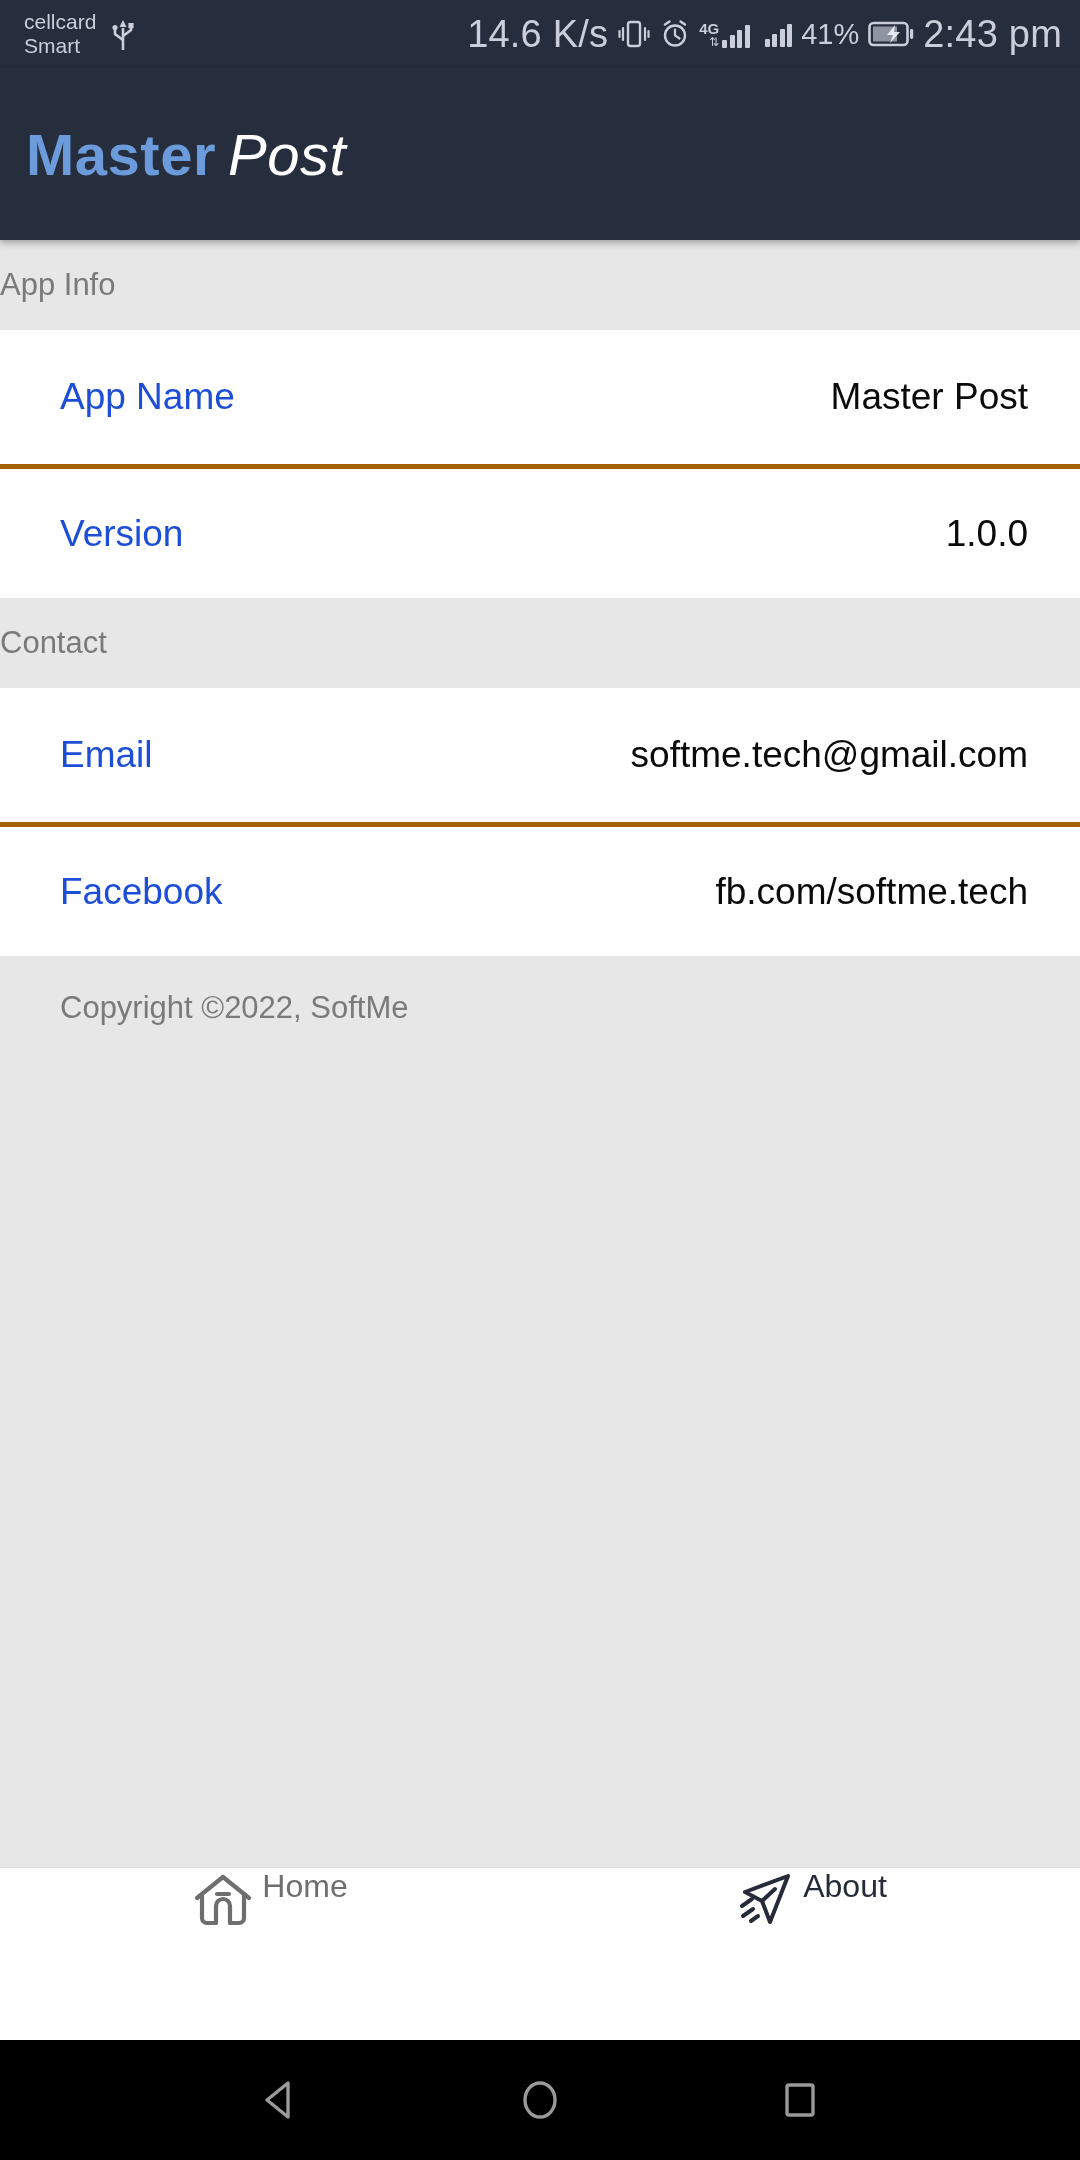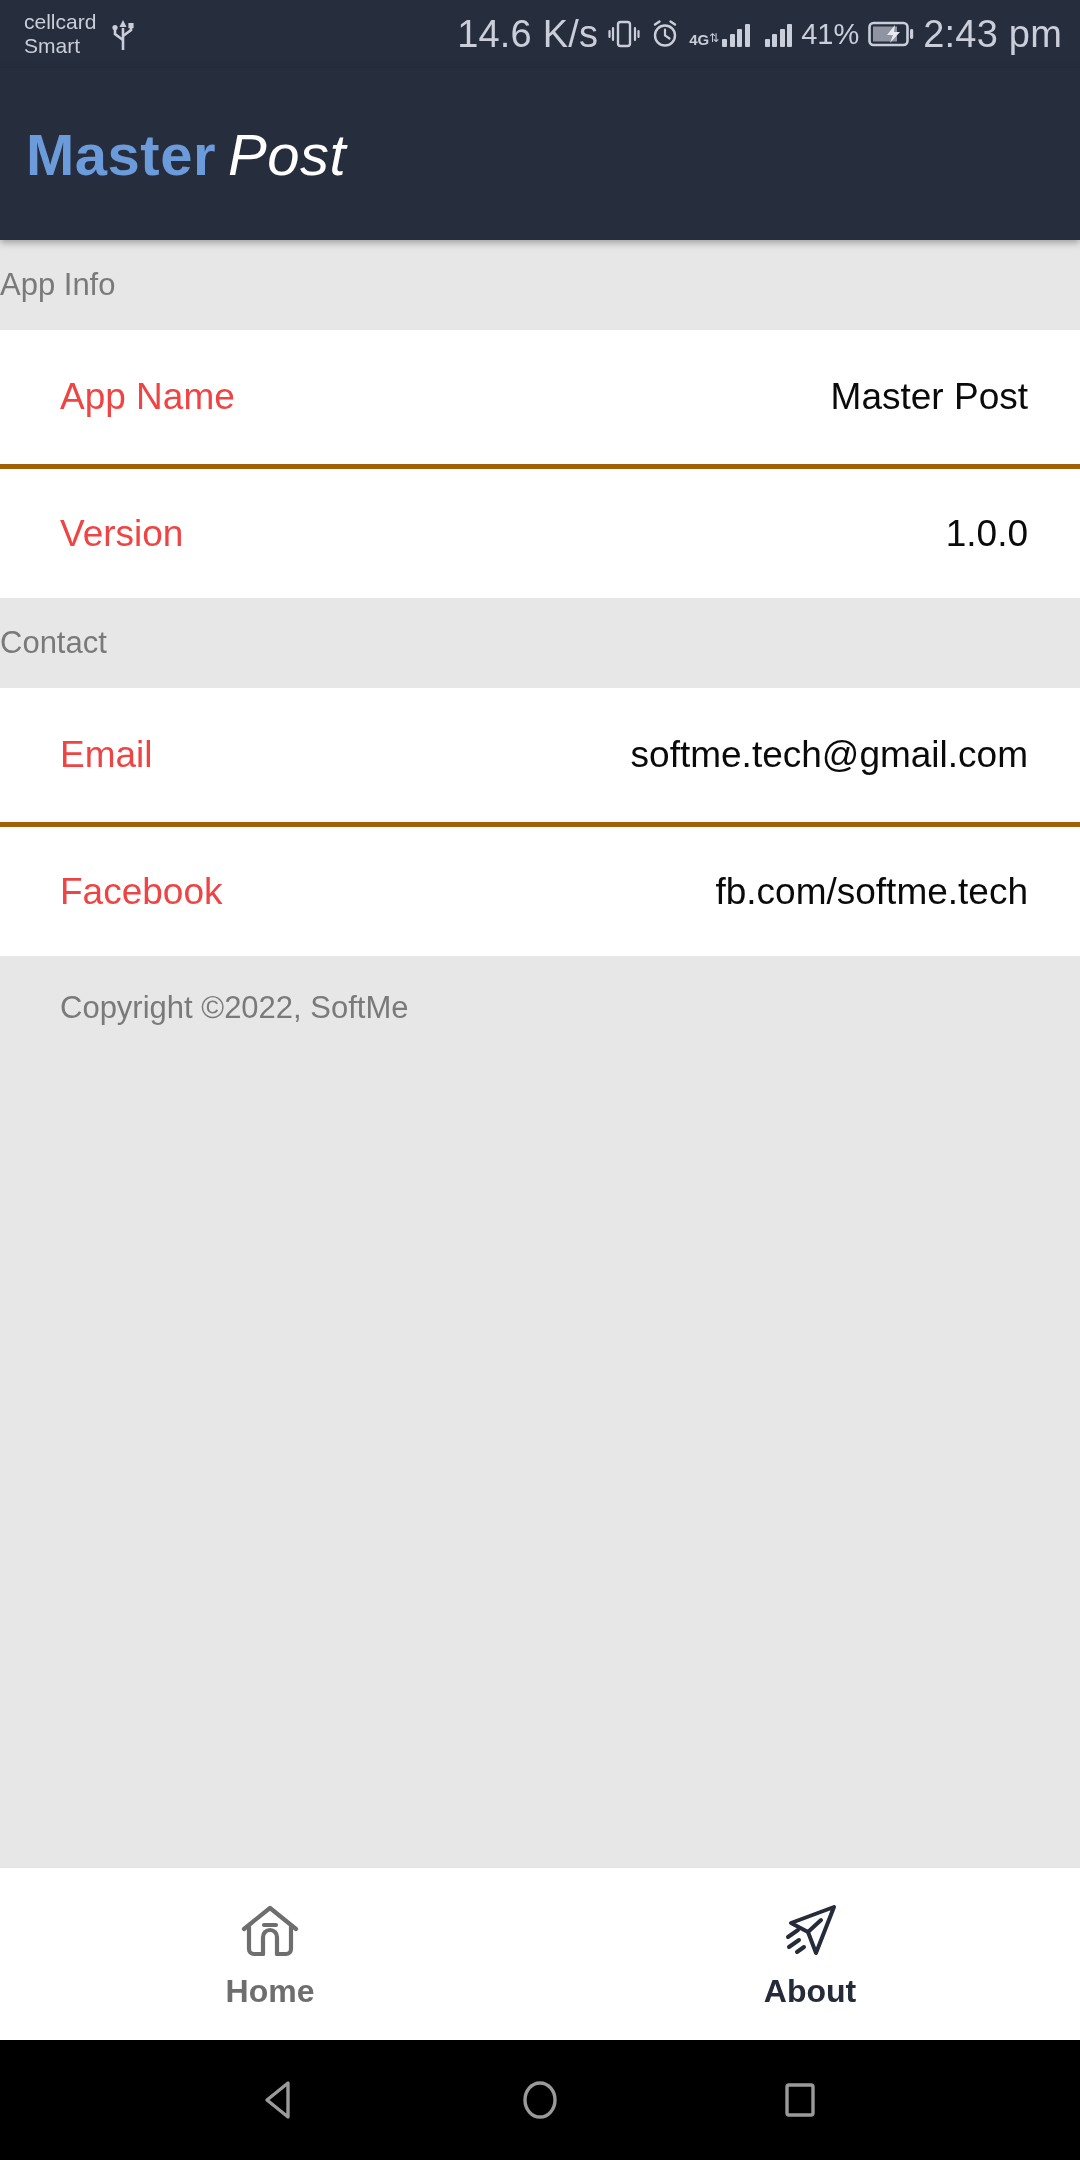--- a/index.html
+++ b/index.html
@@ -20,21 +20,21 @@
   .sb-carrier { display:flex; flex-direction:column; justify-content:center; line-height:1.12; font-size:21px; color:#C9CEDA; }
   .sb-usb { margin-left:14px; display:flex; align-items:center; }
   .sb-right { margin-left:auto; display:flex; align-items:center; gap:9px; }
   .sb-text { font-size:38px; color:#C9CEDA; letter-spacing:.2px; }
   .sb-icon { display:flex; align-items:flex-end; }
   .sb-pct { font-size:29px; color:#C9CEDA; }
   .bars { display:flex; align-items:flex-end; gap:2.5px; height:26px; }
   .bars i { width:5px; background:#C9CEDA; border-radius:1px; display:block; }
   .bars i:nth-child(1){height:8px;} .bars i:nth-child(2){height:13px;}
   .bars i:nth-child(3){height:18px;} .bars i:nth-child(4){height:23px;}
-  .net4g { display:flex; flex-direction:row; align-items:flex-start; justify-content:flex-end; }
+  .net4g { display:flex; flex-direction:column; align-items:flex-end; justify-content:flex-end; }
   .net4g .lbl { font-size:15px; line-height:1; color:#C9CEDA; font-weight:bold; }
   .net4g .arrows { font-size:12px; line-height:1; color:#C9CEDA; }
   .grp { display:flex; align-items:flex-end; gap:3px; }
 
   
   .appbar {
     background:#262D3C; height:172px; flex:0 0 172px;
     display:flex; align-items:center; padding-left:26px;
     box-shadow:0 3px 7px rgba(0,0,0,.30);
     position:relative; z-index:5;
@@ -49,35 +49,35 @@
     background:#E7E7E7; height:90px;
     display:flex; align-items:center; 
     font-size:31px; color:#7A7A7A;
   }
   .rows { background:#FFFFFF; }
   .row {
     height:134px; display:flex; align-items:center;
     padding:0 52px 0 60px; background:#FFFFFF;
   }
   .row + .row { border-top:5px solid #a16207; }
-  .row-label { font-size:37px; color:#ef4444; }
+  .row-label { font-size:37px; color:#1d4ed8; }
   .row-value { margin-left:auto; font-size:37px; color:#0A0A0A; text-align:right; }
   .copyright {
     padding:34px 0 0 60px; font-size:31px; color:#7A7A7A; background:#E7E7E7;
   }
 
   
   .tabbar {
     flex:0 0 172px; height:172px; background:#FFFFFF;
     display:flex; align-items:stretch;
     box-shadow:0 -1px 0 #E2E2E2;
   }
   .tab {
-    flex:1 1 0; display:flex; flex-direction:column;
-    align-items:center; justify-content:center; gap:8px;font-weight:bold;
+    flex:1 1 0; display:flex; flex-direction:row;
+    align-items:flex-start; justify-content:center; gap:8px;
   }
   .tab .ticon { height:66px; display:flex; align-items:center; justify-content:center; }
   .tab .tlabel { font-size:32px; }
   .tab.inactive .tlabel { color:#6E6E6E; }
   .tab.active .tlabel { color:#252B38; }
 
   
   .sysnav {
     flex:0 0 120px; height:120px; background:#000000;
     display:flex; align-items:center; justify-content:space-around;

